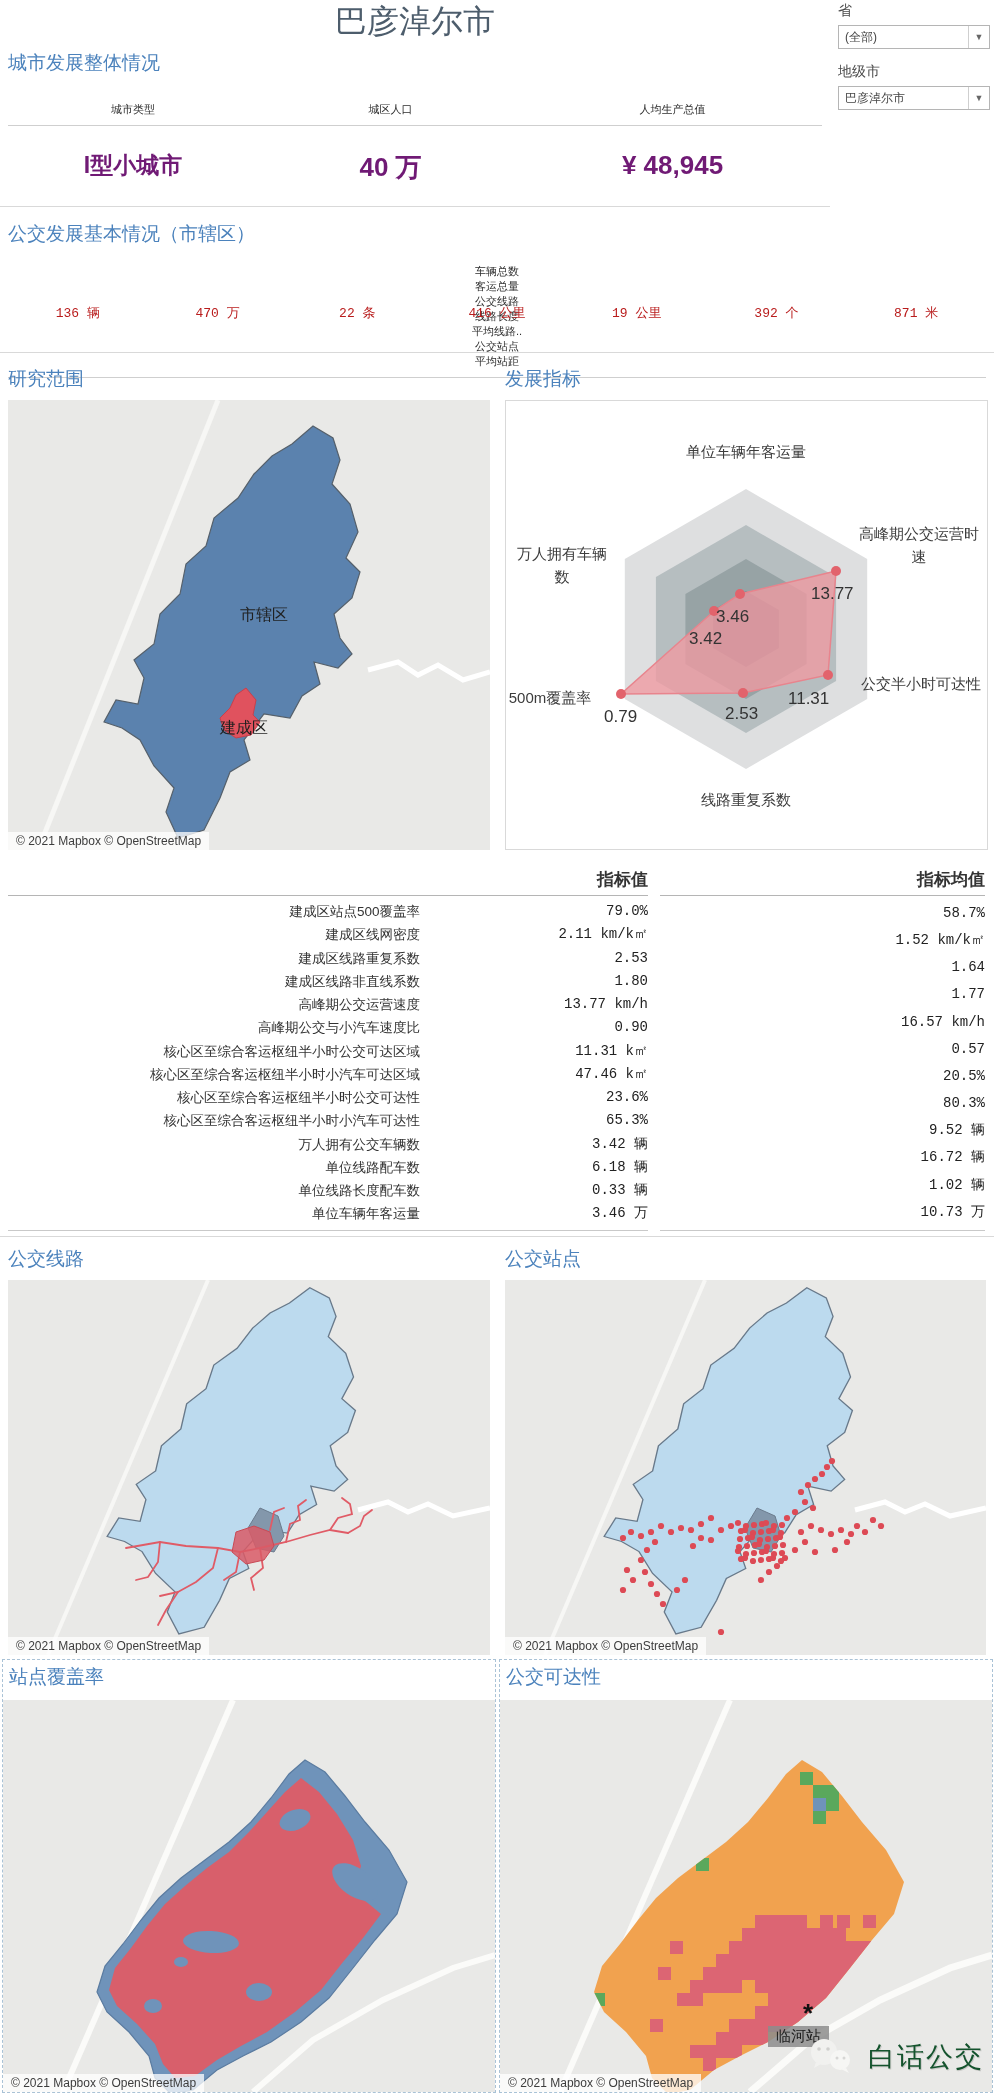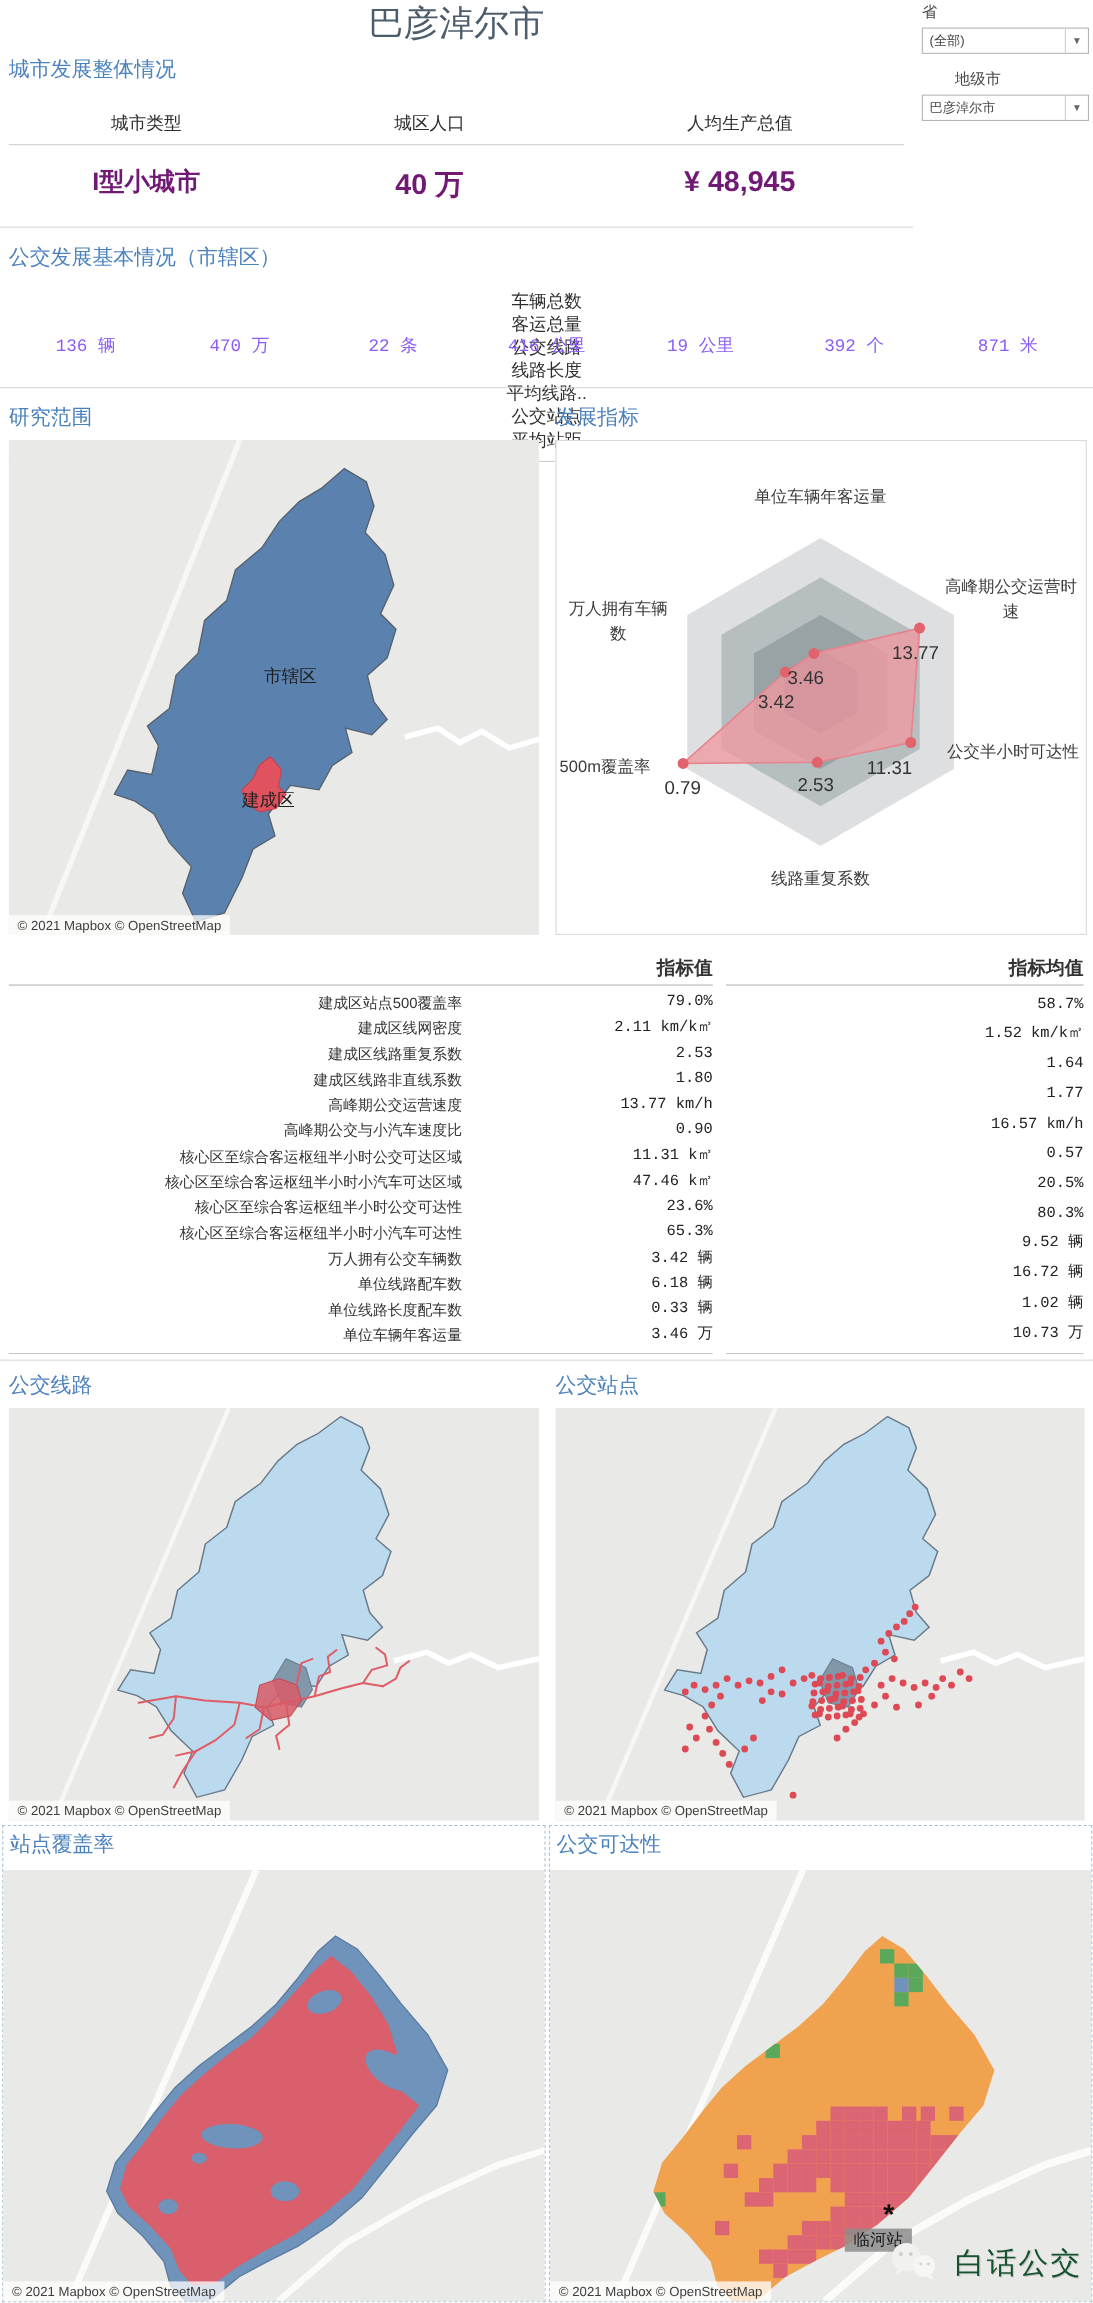--- a/index.html
+++ b/index.html
@@ -9,23 +9,23 @@
   .page-title{left:0;top:6;width:830px;text-align:center;font-size:32px;color:#4d5d6c;}
   .sec-title{font-size:19px;color:#4b82bc;white-space:nowrap;}
   .flabel{font-size:14px;color:#4a4a4a;}
   .dd{height:22px;width:150px;border:1px solid #b5b5b5;background:#fff;font-size:12px;
       color:#454545;display:flex;align-items:center;}
   .dd .dval{padding-left:6px;flex:1;white-space:nowrap;overflow:hidden;}
   .dd .darrow{width:20px;align-self:stretch;border-left:1px solid #cfcfcf;display:flex;
       align-items:center;justify-content:center;color:#666;font-size:9px;}
   .kpirow{display:flex;}
   .kpirow .col{text-align:center;}
-  .kpi-head{font-size:16px;color:#2e2e2e;}
+  .kpi-head{font-size:11px;color:#2e2e2e;}
   .red-val{color:#701a75;font-weight:bold;font-size:26px;}
-  .teal-val{color:#8b5cf6;font-size:16px;font-family:"Liberation Mono","DejaVu Sans Mono","DejaVu Sans",monospace;}
+  .teal-val{color:#b91c1c;font-size:13px;font-family:"Liberation Mono","DejaVu Sans Mono","DejaVu Sans",monospace;}
   .num{font-family:"Liberation Mono","DejaVu Sans Mono","DejaVu Sans",monospace;}
   .divider{border-top:1px solid #d9d9d9;height:0;}
   .mapbg{background:#e9e9e7;overflow:hidden;}
   .attrib{position:absolute;left:0;bottom:0;background:rgba(255,255,255,.75);padding:2px 8px;
       font-size:12px;color:#3d3d3d;white-space:nowrap;}
   .maptext{position:absolute;color:#1f1f1f;font-size:16px;white-space:nowrap;}
   .radar-panel{border:1px solid #d9d9d9;background:#fff;}
   .axis-label{position:absolute;font-size:15px;color:#3c3c3c;text-align:center;line-height:1.5;}
   .val-label{position:absolute;font-size:17px;color:#333;}
   .tbl-head{font-size:17px;font-weight:bold;color:#333;text-align:right;height:30px;line-height:30px;
@@ -47,21 +47,21 @@
 <div class="page">
 
   <div class="abs page-title">巴彦淖尔市</div>
 
   <div class="abs" style="left:838px;top:2px;width:152px;">
     <div class="flabel">省</div>
     <div class="dd" style="margin-top:5px;">
       <span class="dval">(全部)</span>
       <span class="darrow">▼</span>
     </div>
-    <div class="flabel" style="margin-top:14px;margin-left:30px;">地级市</div>
+    <div class="flabel" style="margin-top:14px;">地级市</div>
     <div class="dd" style="margin-top:5px;">
       <span class="dval">巴彦淖尔市</span>
       <span class="darrow">▼</span>
     </div>
   </div>
 
   <div class="abs sec-title" style="left:8px;top:50px;">城市发展整体情况</div>
   <div class="abs kpirow" style="left:8px;top:102px;width:814px;padding-bottom:8px;border-bottom:1px solid #cfcfcf;">
     <div class="col kpi-head" style="width:250px;">城市类型</div>
     <div class="col kpi-head" style="width:265px;">城区人口</div>

